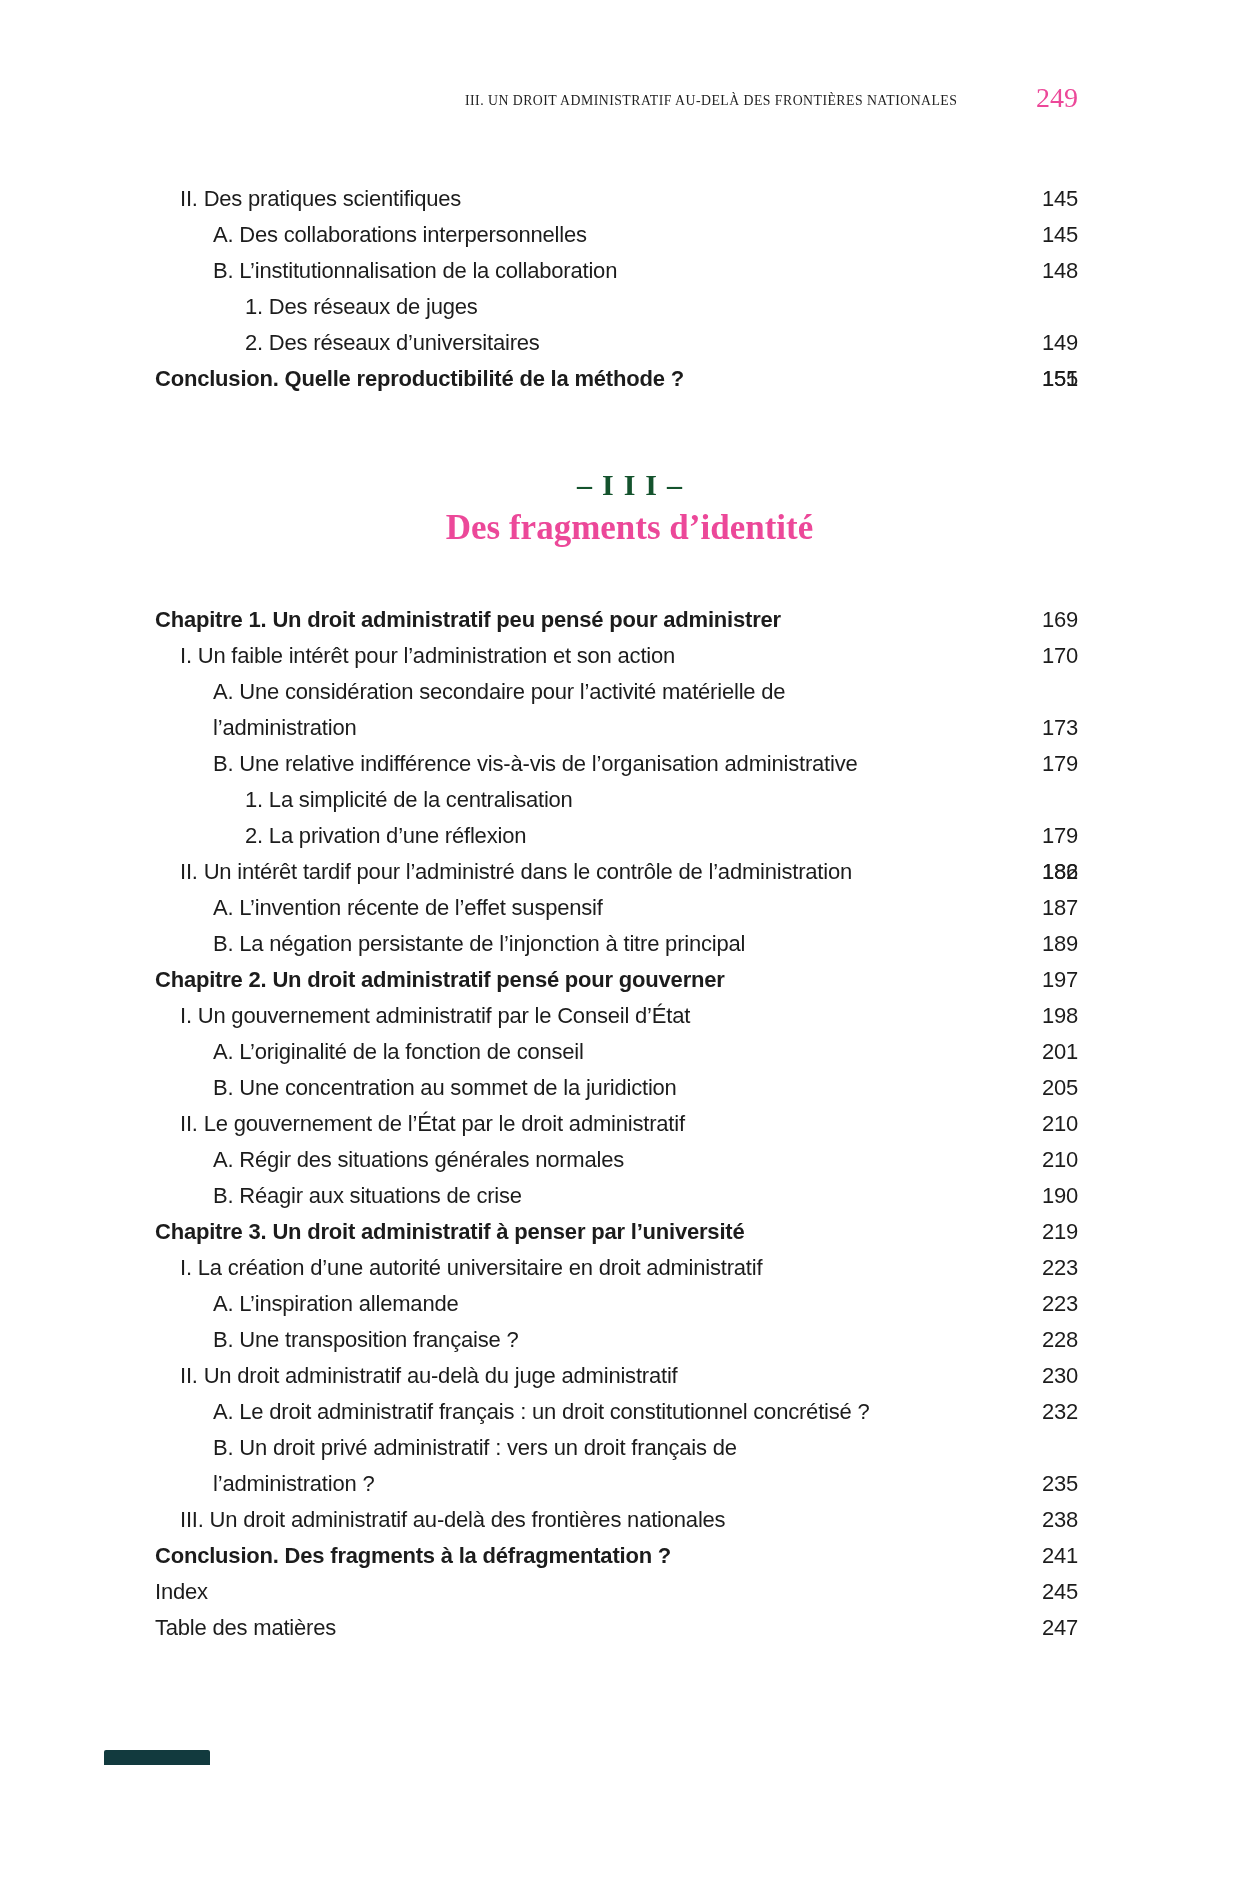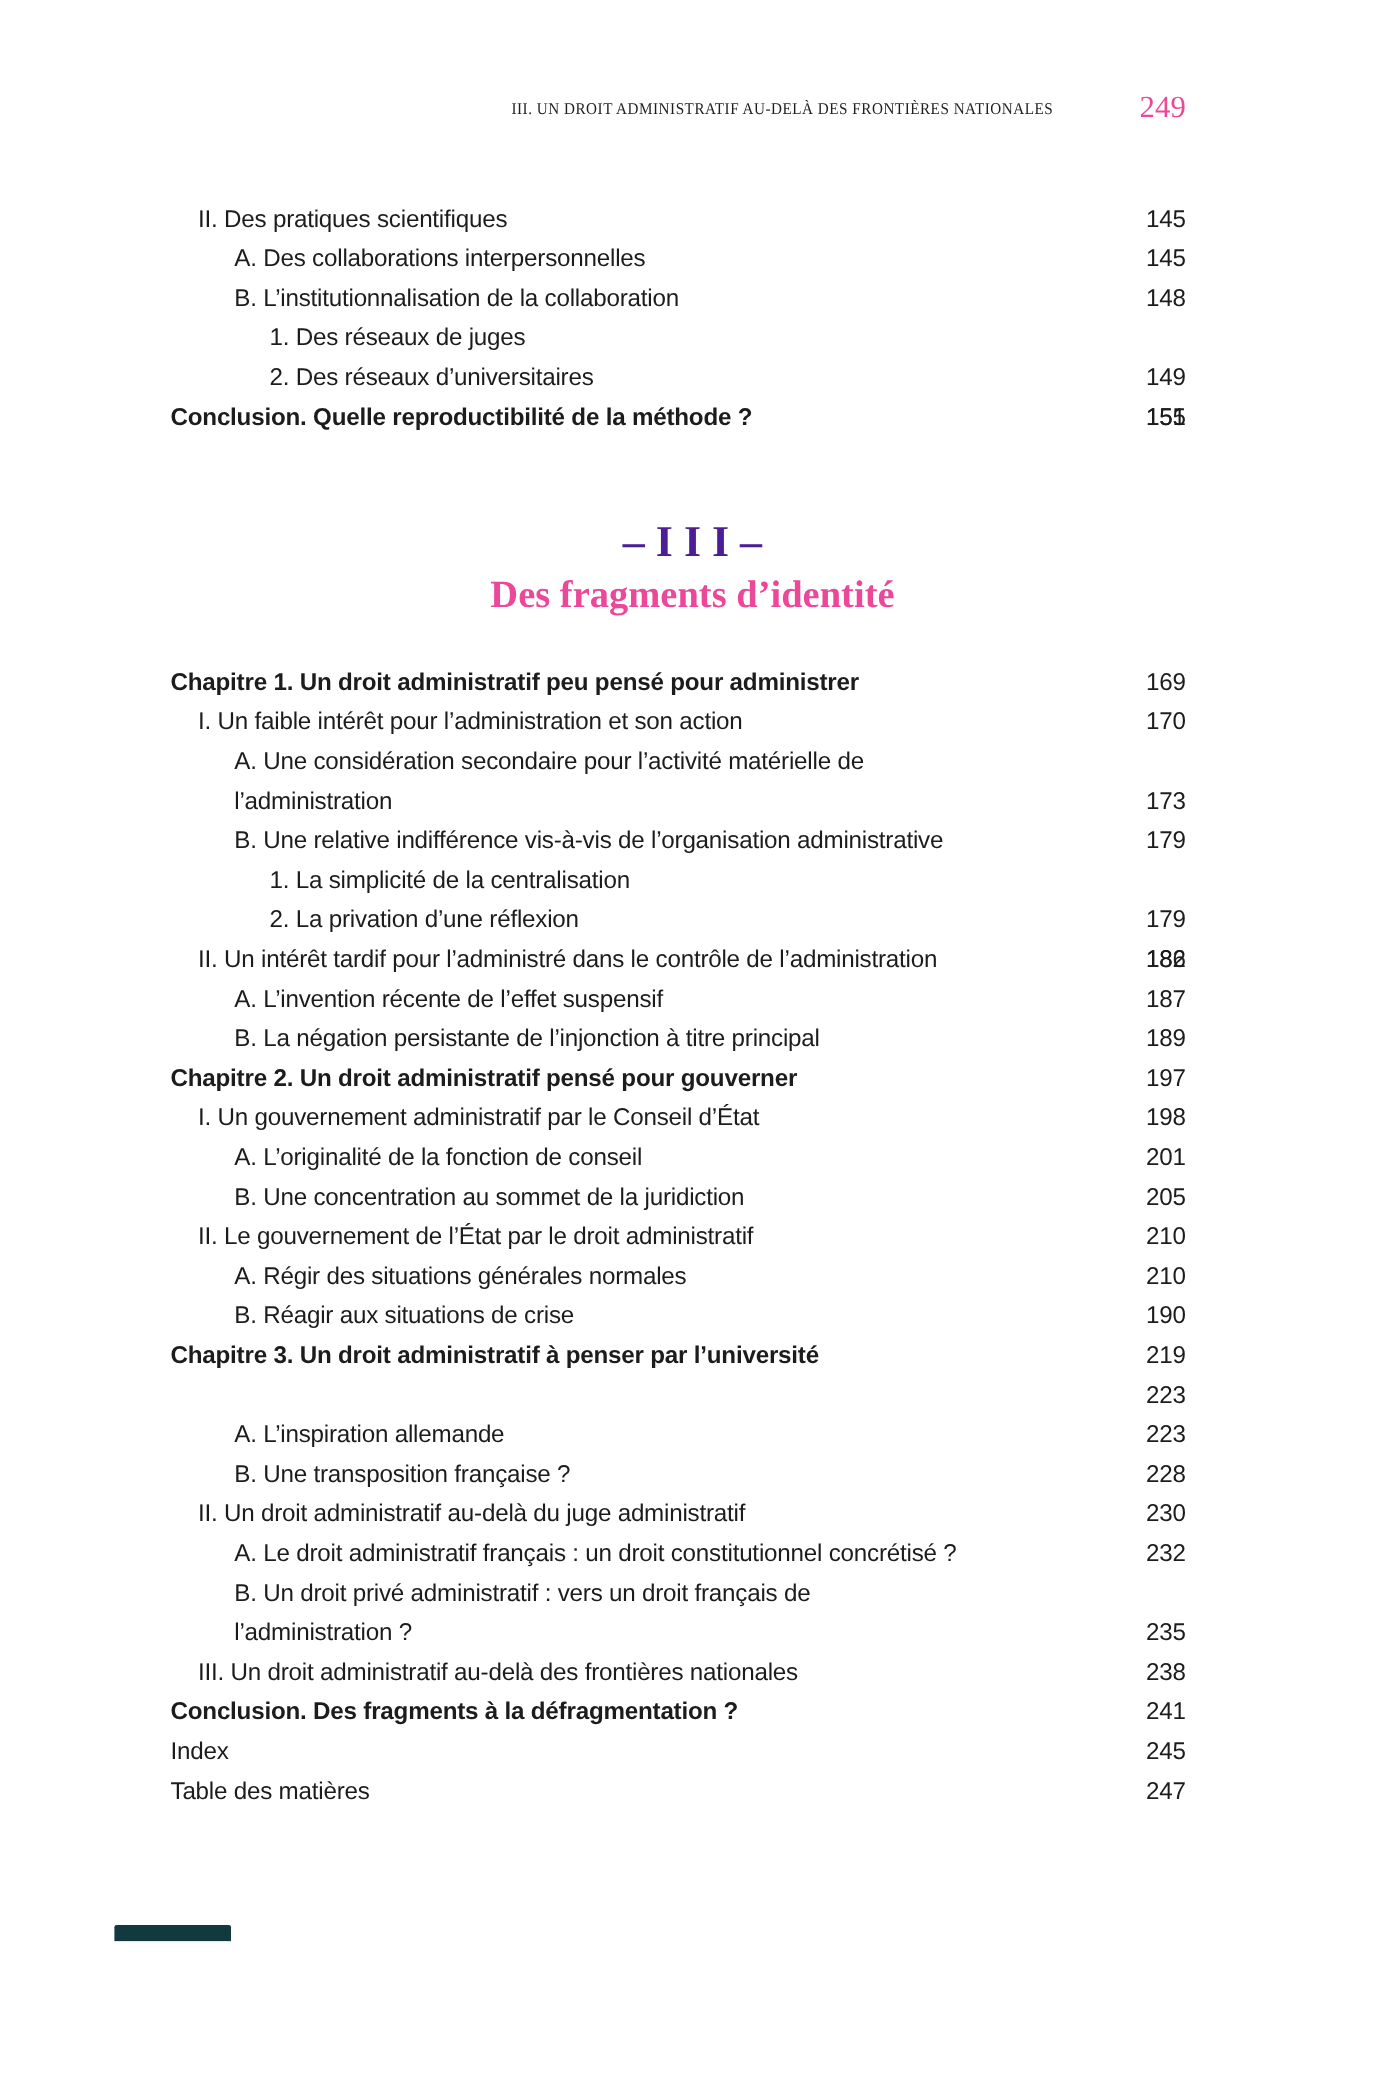--- a/index.html
+++ b/index.html
@@ -40,21 +40,21 @@
   .lv0 { padding-left:0; }
   .lv1 { padding-left:25px; }
   .lv2 { padding-left:58px;gap:25px; }
   .lv3 { padding-left:90px;flex-direction:column; }
   .divider {
     position:absolute; left:0; top:468px; width:1259px;
     text-align:center;
     font-family:"Liberation Serif", serif;
   }
   .part-number {
-    font-size:40px; font-weight:bold; color:#4c1d95;
+    font-size:30px; font-weight:bold; color:#14532d;
     letter-spacing:10px; padding-left:10px;
   }
   .part-title {
     margin-top:6px;
     font-size:35px; font-weight:bold; color:#ec4899;
   }
   .corner-mark {
     position:absolute; left:104px; bottom:0;
     width:106px; height:15px;
     background:#123a3e;
@@ -169,20 +169,21 @@
   </div>
       <div class="row lv2">
     <span class="label">B. Réagir aux situations de crise</span>
     <span class="pagenum">190</span>
   </div>
       <div class="row lv0 bold">
     <span class="label">Chapitre 3. Un droit administratif à penser par l’université</span>
     <span class="pagenum">219</span>
   </div>
       <div class="row lv1">
+    <span class="label">I. La création d’une autorité universitaire en droit administratif</span>
     <span class="pagenum">223</span>
   </div>
       <div class="row lv2">
     <span class="label">A. L’inspiration allemande</span>
     <span class="pagenum">223</span>
   </div>
       <div class="row lv2">
     <span class="label">B. Une transposition française ?</span>
     <span class="pagenum">228</span>
   </div>

